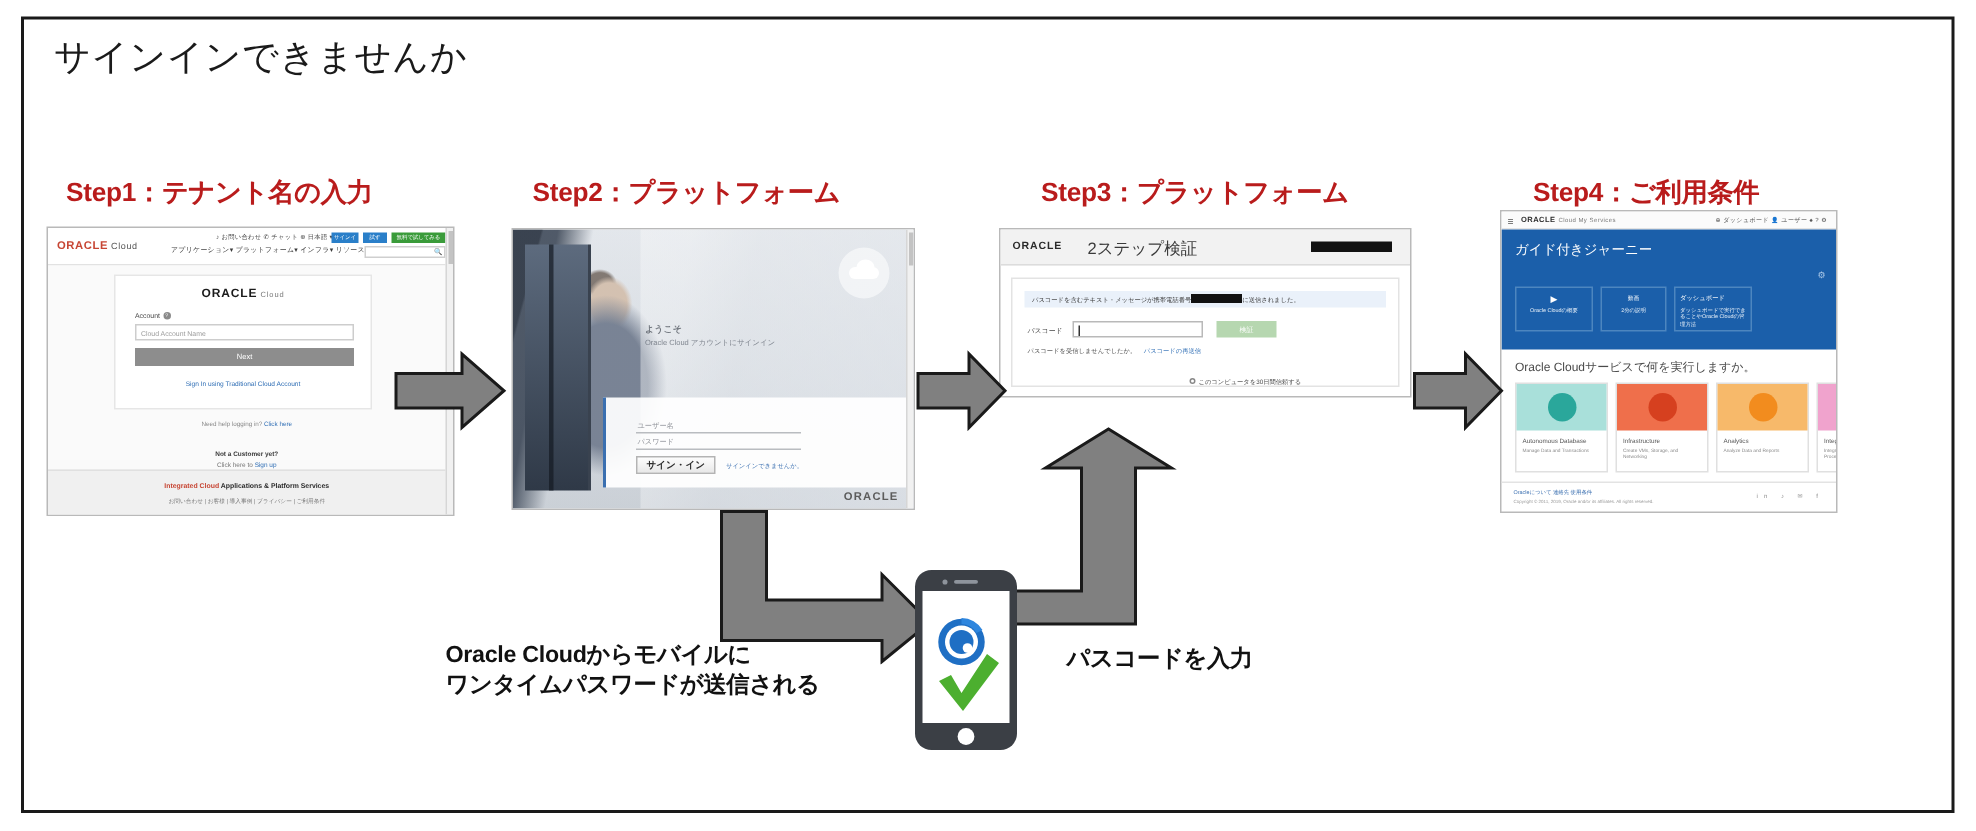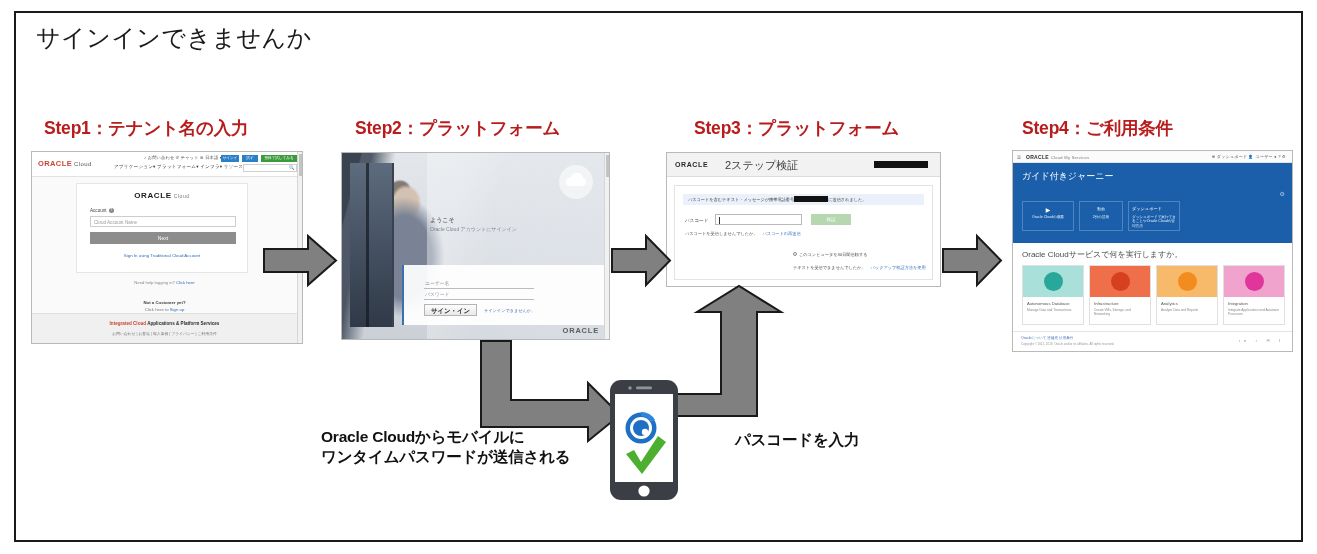--- a/index.html
+++ b/index.html
@@ -214,21 +214,21 @@
   }
   .o2-forgot {
     position: absolute; left: 80px; top: 43px; font-size: 4.2px; color: #3f73b3;
   }
   .o2-brand {
     position: absolute; right: 10px; bottom: 4px;
     font-size: 7.5px; font-weight: bold; color: #5c5c5c; letter-spacing: 0.8px;
   }
 
   
-  #thumb3 { left: 666px; top: 152px; width: 275px; height: 135px; }
+  #thumb3 { left: 666px; top: 152px; width: 275px; height: 113px; }
   .o3-head {
     position: absolute; left: 0; top: 0; right: 0; height: 24px;
     background: #f2f2f2; border-bottom: 1px solid #dcdcdc;
   }
   .o3-logo {
     position: absolute; left: 8px; top: 8px; font-size: 7px;
     font-weight: bold; color: #2b2b2b; letter-spacing: 0.6px;
   }
   .o3-title {
     position: absolute; left: 58px; top: 5px; font-size: 11px; color: #3a3a3a;
@@ -276,21 +276,21 @@
   .o3-trust .rad {
     display: inline-block; width: 4px; height: 4px; border-radius: 50%;
     border: 1px solid #888; vertical-align: 0px; margin-right: 2px;
   }
   .o3-alt {
     position: absolute; left: 118px; top: 79px; font-size: 4.2px; color: #4a4a4a;
   }
   .o3-alt b { color: #2f6eb5; font-weight: normal; margin-left: 5px; }
 
   
-  #thumb4 { left: 1000px; top: 150px; width: 281px; height: 202px; margin-left: 12px; }
+  #thumb4 { left: 1000px; top: 140px; width: 225px; height: 202px; }
   .o4-top {
     position: absolute; left: 0; top: 0; right: 0; height: 12px;
     background: #fbfbfb; border-bottom: 1px solid #e3e3e3;
   }
   .o4-ham { position: absolute; left: 4px; top: 4px; font-size: 4.5px; color: #555; }
   .o4-logo {
     position: absolute; left: 13px; top: 3px; font-size: 5px;
     font-weight: bold; color: #2b2b2b; letter-spacing: .3px;
   }
   .o4-logo small { font-weight: normal; color: #777; font-size: 4px; margin-left: 2px; }
@@ -373,21 +373,21 @@
   .arrow { position: absolute; }
   .arrow svg { display: block; }
 
   
   #phone { position: absolute; left: 608px; top: 378px; width: 72px; height: 124px; }
 
   
   .callout {
     position: absolute;
     font-size: 15.5px; font-weight: bold; color: #111;
-    line-height: 20px; white-space: nowrap; letter-spacing: -0.2px; margin-left: 24px;
+    line-height: 20px; white-space: nowrap; letter-spacing: -0.2px;
   }
 </style>
 </head>
 <body>
 
 <div id="slide">
   <div class="frame"></div>
 
   <div class="slide-title">サインインできませんか</div>
 

